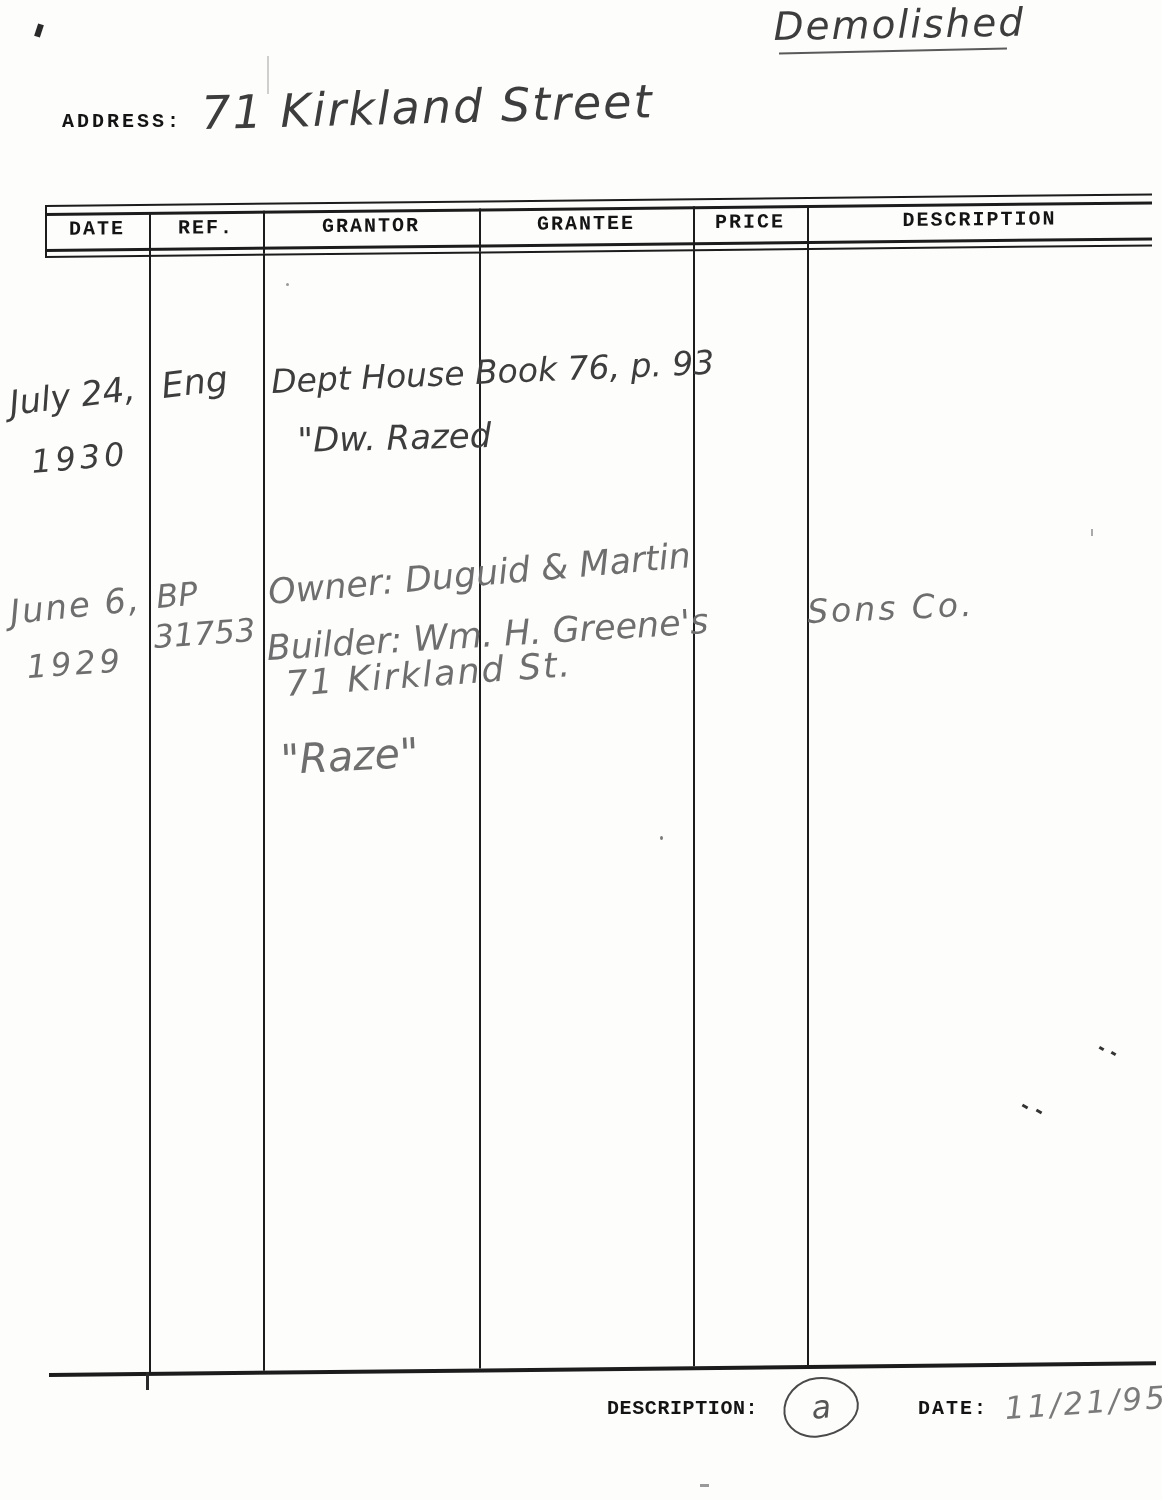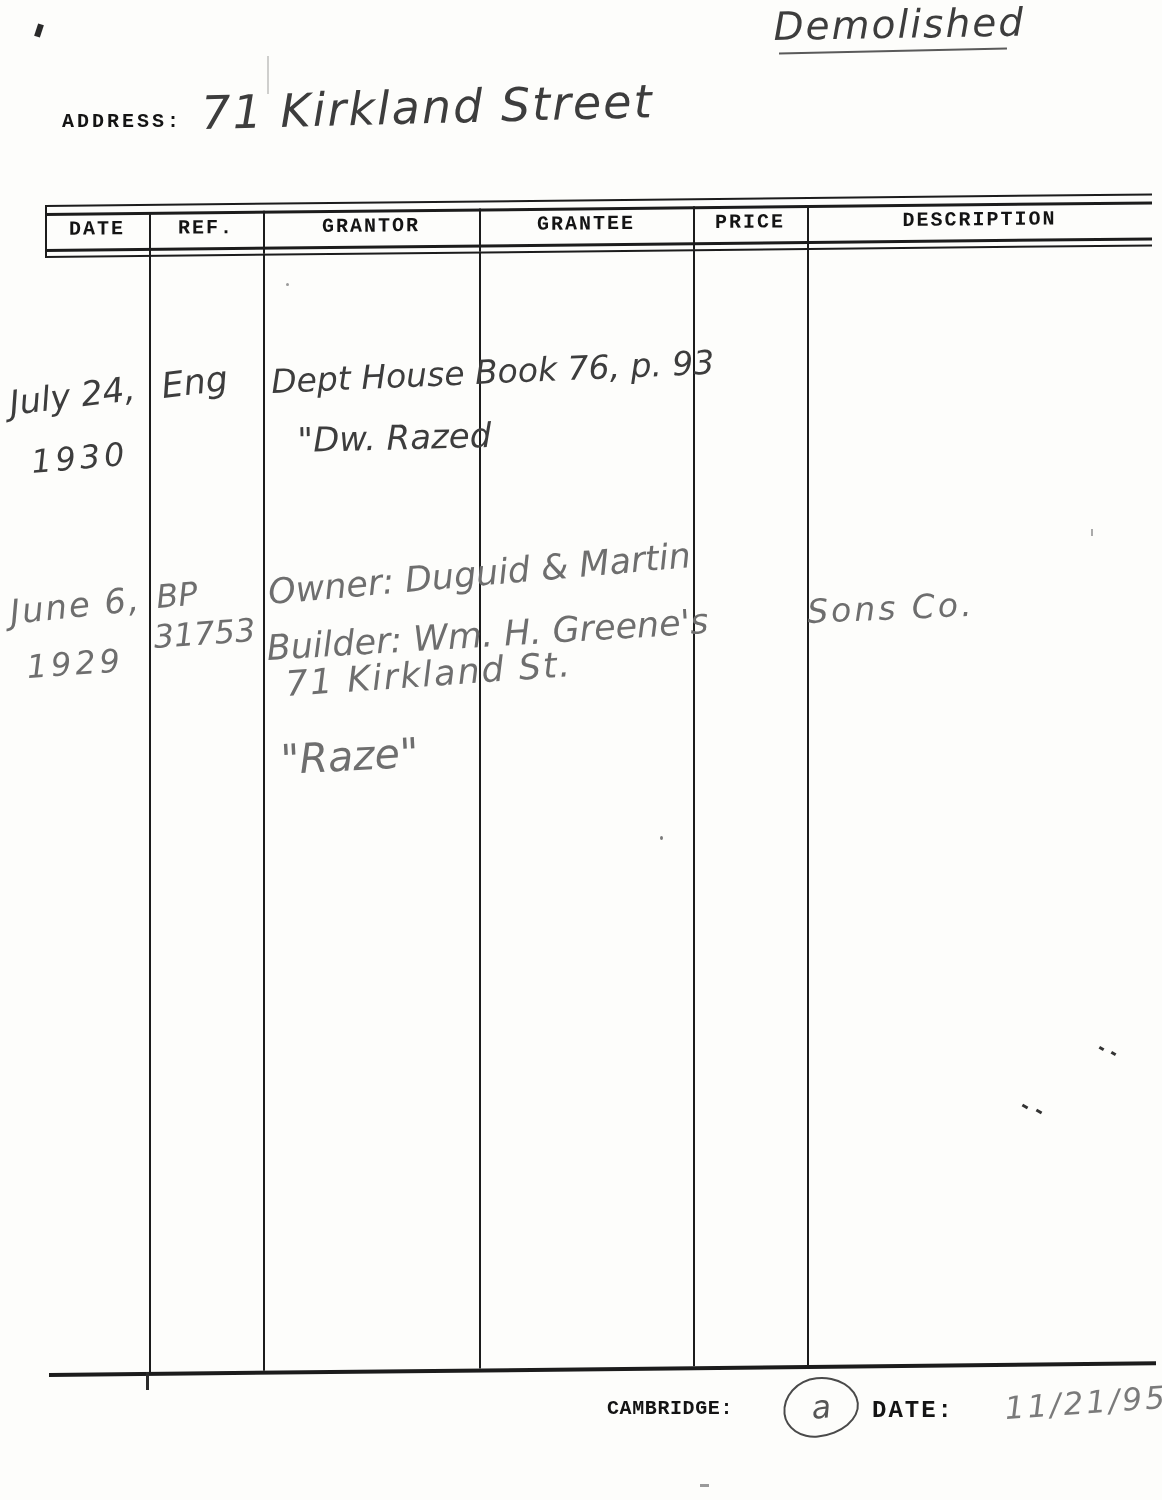--- a/index.html
+++ b/index.html
@@ -124,25 +124,25 @@
   <div class="hand pencil" style="left:12px; top:592px; font-size:34px; letter-spacing:2px; transform:rotate(-6deg);">June 6,</div>
   <div class="hand pencil" style="left:28px; top:648px; font-size:32px; letter-spacing:4px; transform:rotate(-4deg);">1929</div>
   <div class="hand pencil" style="left:158px; top:578px; font-size:32px; transform:rotate(-5deg);">BP</div>
   <div class="hand pencil" style="left:155px; top:618px; font-size:32px; transform:rotate(-4deg);">31753</div>
   <div class="hand pencil" style="left:270px; top:572px; font-size:35px; transform:rotate(-5deg);">Owner: Duguid &amp; Martin</div>
   <div class="hand pencil" style="left:268px; top:628px; font-size:35px; transform:rotate(-3.5deg);">Builder: Wm. H. Greene's</div>
   <div class="hand pencil" style="left:808px; top:592px; font-size:33px; letter-spacing:3px; transform:rotate(-2.5deg);">Sons Co.</div>
   <div class="hand pencil" style="left:287px; top:664px; font-size:35px; letter-spacing:2px; transform:rotate(-4deg);">71 Kirkland St.</div>
   <div class="hand pencil" style="left:282px; top:736px; font-size:41px; transform:rotate(-3deg);">"Raze"</div>
 
-  <div class="typed" style="left:607px; top:1397px; font-size:20px; letter-spacing:0.6px;">CAMBRIDGE:</div>
+  <div class="typed" style="left:607px; top:1397px; font-size:20px; letter-spacing:0.6px;">DESCRIPTION:</div>
   <div class="researcher-circle">
     <span class="hand pencil" style="position:static; font-size:32px; color:#555;">a</span>
   </div>
-  <div class="typed" style="left:872px; top:1397px; font-size:24px; letter-spacing:2px;">DATE:</div>
+  <div class="typed" style="left:918px; top:1397px; font-size:20px; letter-spacing:2px;">DATE:</div>
   <div class="hand pencil" style="left:1006px; top:1390px; font-size:31px; letter-spacing:3px; transform:rotate(-4deg); color:#7a7a7a;">11/21/95</div>
 
   <div class="speck" style="left:36px; top:24px; width:6px; height:13px; transform:rotate(18deg); background:#2a2a2a;"></div>
   <div class="speck" style="left:267px; top:56px; width:2px; height:38px; background:#cfcfcd;"></div>
   <div class="speck" style="left:286px; top:283px; width:3px; height:3px; background:#9a9a9a; border-radius:50%;"></div>
   <div class="speck" style="left:660px; top:836px; width:3px; height:4px; background:#7a7a7a; border-radius:50%;"></div>
   <div class="speck" style="left:1091px; top:529px; width:2px; height:7px; background:#aaaaaa;"></div>
   <div class="speck" style="left:1099px; top:1047px; width:5px; height:3px; transform:rotate(30deg);"></div>
   <div class="speck" style="left:1111px; top:1052px; width:5px; height:3px; transform:rotate(30deg);"></div>
   <div class="speck" style="left:1022px; top:1105px; width:6px; height:3px; transform:rotate(30deg);"></div>

